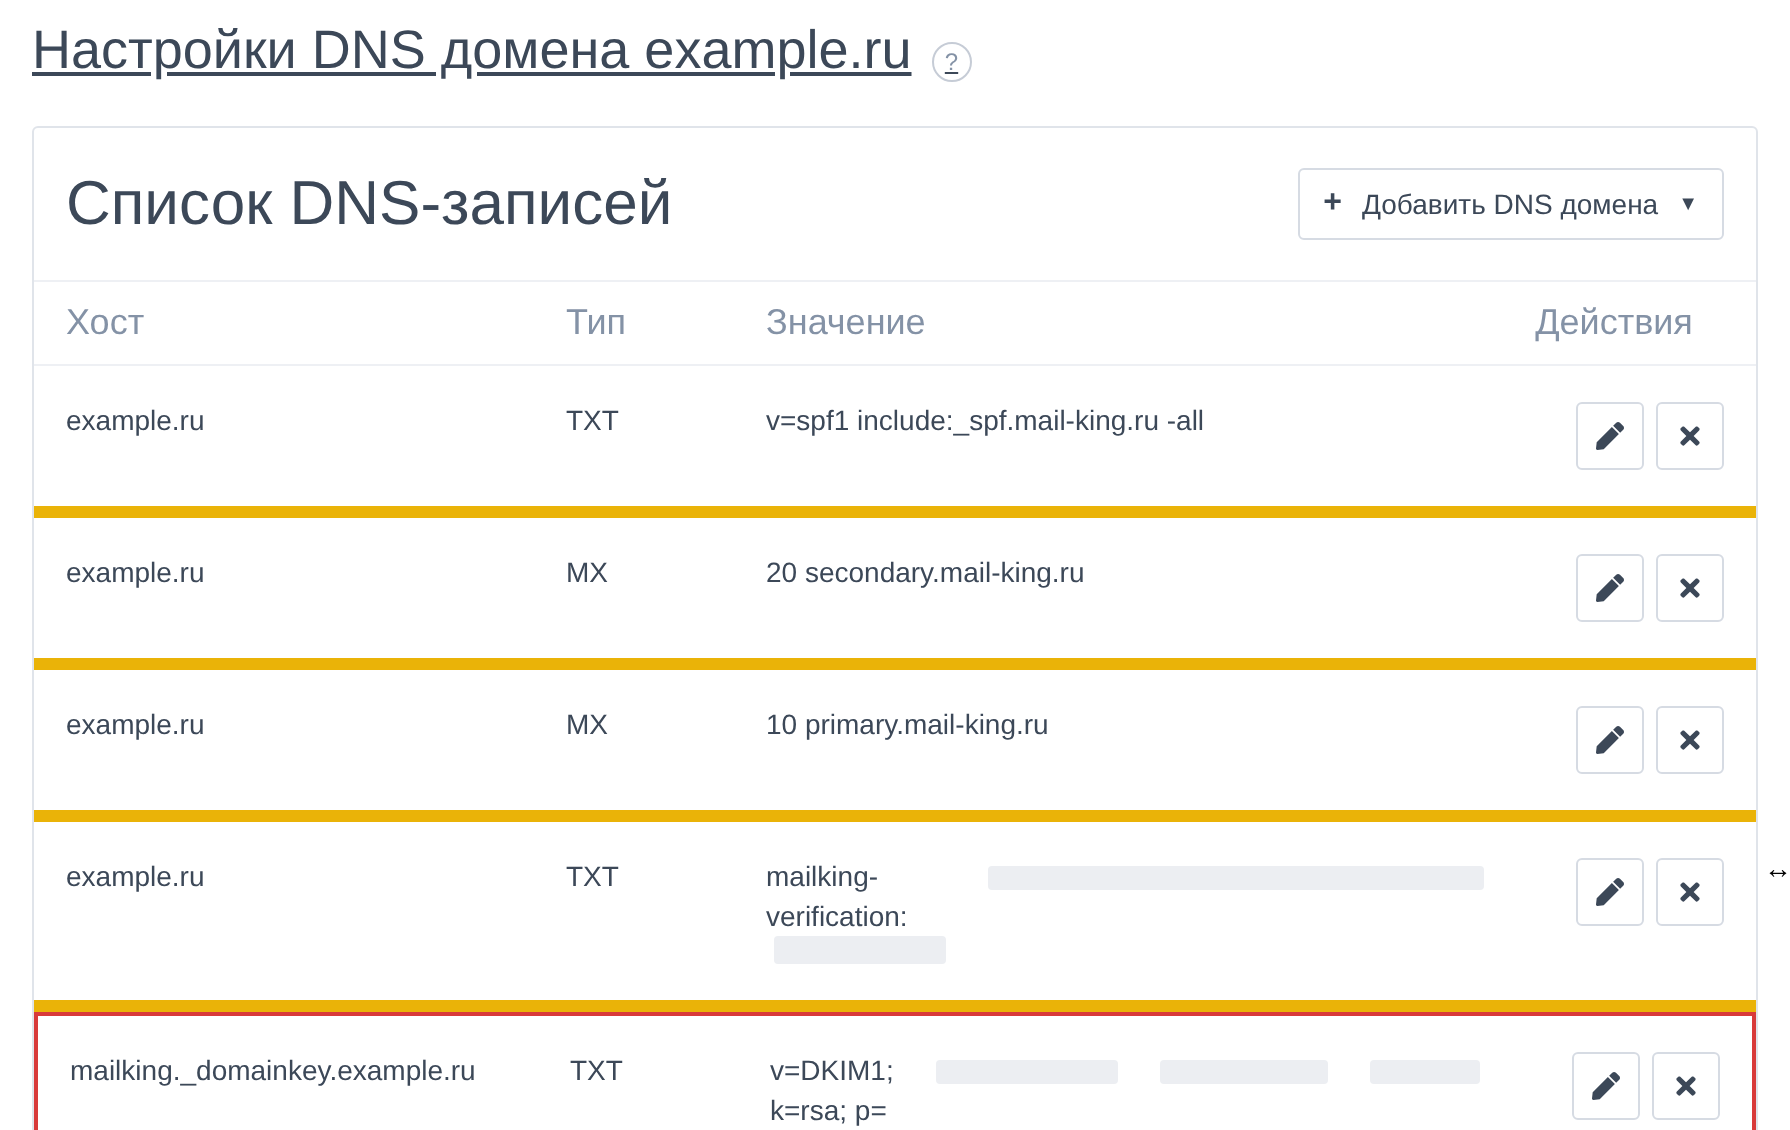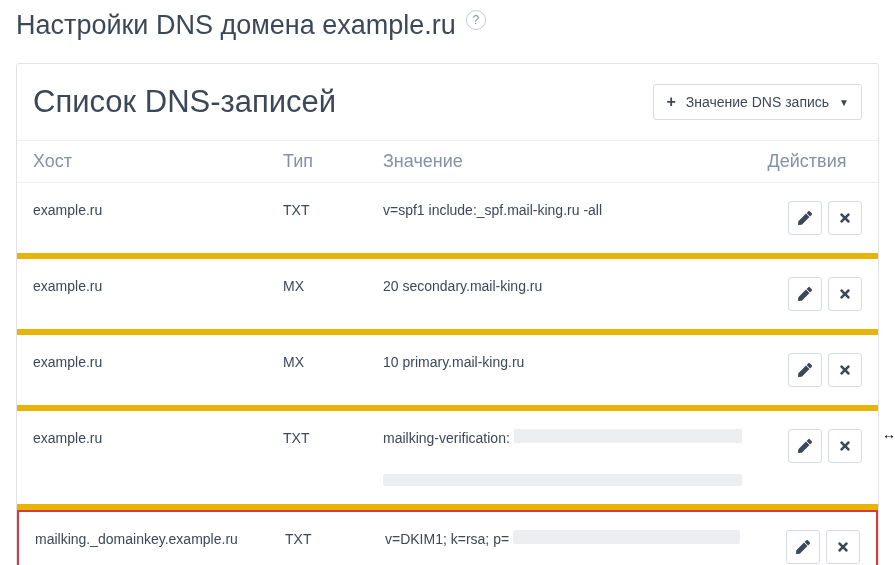--- a/index.html
+++ b/index.html
@@ -5,23 +5,24 @@
     * { box-sizing: border-box; margin: 0; padding: 0; }
     body {
       font-family: -apple-system, BlinkMacSystemFont, "Segoe UI", Arial, sans-serif;
       background: #fff;
       color: #3c4858;
       font-size: 14px;
       width: 895px;
     }
     .page-title-row {
       display: flex;
-      align-items: flex-start;
+      align-items: flex-end;
       padding: 10px 28px 8px 16px;
       gap: 10px;
+      text-decoration: underline;
     }
     .page-title {
       font-size: 27px;
       font-weight: 300;
       color: #3c4858;
     }
     .help-circle {
       width: 20px; height: 20px;
       border: 1px solid #c6ccd6;
       border-radius: 50%;
@@ -98,21 +99,21 @@
       border-radius: 3px;
       background: #fff;
       display: flex;
       align-items: center;
       justify-content: center;
       cursor: pointer;
     }
     .icon-btn svg { width: 14px; height: 14px; }
     .pencil-fill { fill: #3c4858; }
     .x-fill { fill: #3c4858; }
-    .value-wrap { display:flex; flex-direction:column; gap:21px; }
+    .value-wrap { display:flex; flex-direction:row; gap:21px; }
     .blur-line {
       background: #eceef2;
       border-radius: 2px;
       height: 12px;
     }
     .value-flex { display:flex; align-items:flex-start; flex-wrap:wrap; }
     .highlight {
       border: 2px solid #d83a3a;
     }
     .highlight.row { border-bottom: 2px solid #d83a3a; }
@@ -131,21 +132,21 @@
 <div class="page-title-row">
   <h1 class="page-title">Настройки DNS домена example.ru</h1>
   <div class="help-circle">?</div>
 </div>
 
 <div class="panel">
   <div class="panel-header">
     <div class="panel-heading">Список DNS-записей</div>
     <button class="add-btn">
       <span class="plus">+</span>
-      <span>Значение DNS запись</span>
+      <span>Добавить DNS домена</span>
       <span class="caret">▼</span>
     </button>
   </div>
 
   <div class="thead">
     <div class="col-host">Хост</div>
     <div class="col-type">Тип</div>
     <div class="col-value">Значение</div>
     <div class="col-actions">Действия</div>
   </div>

